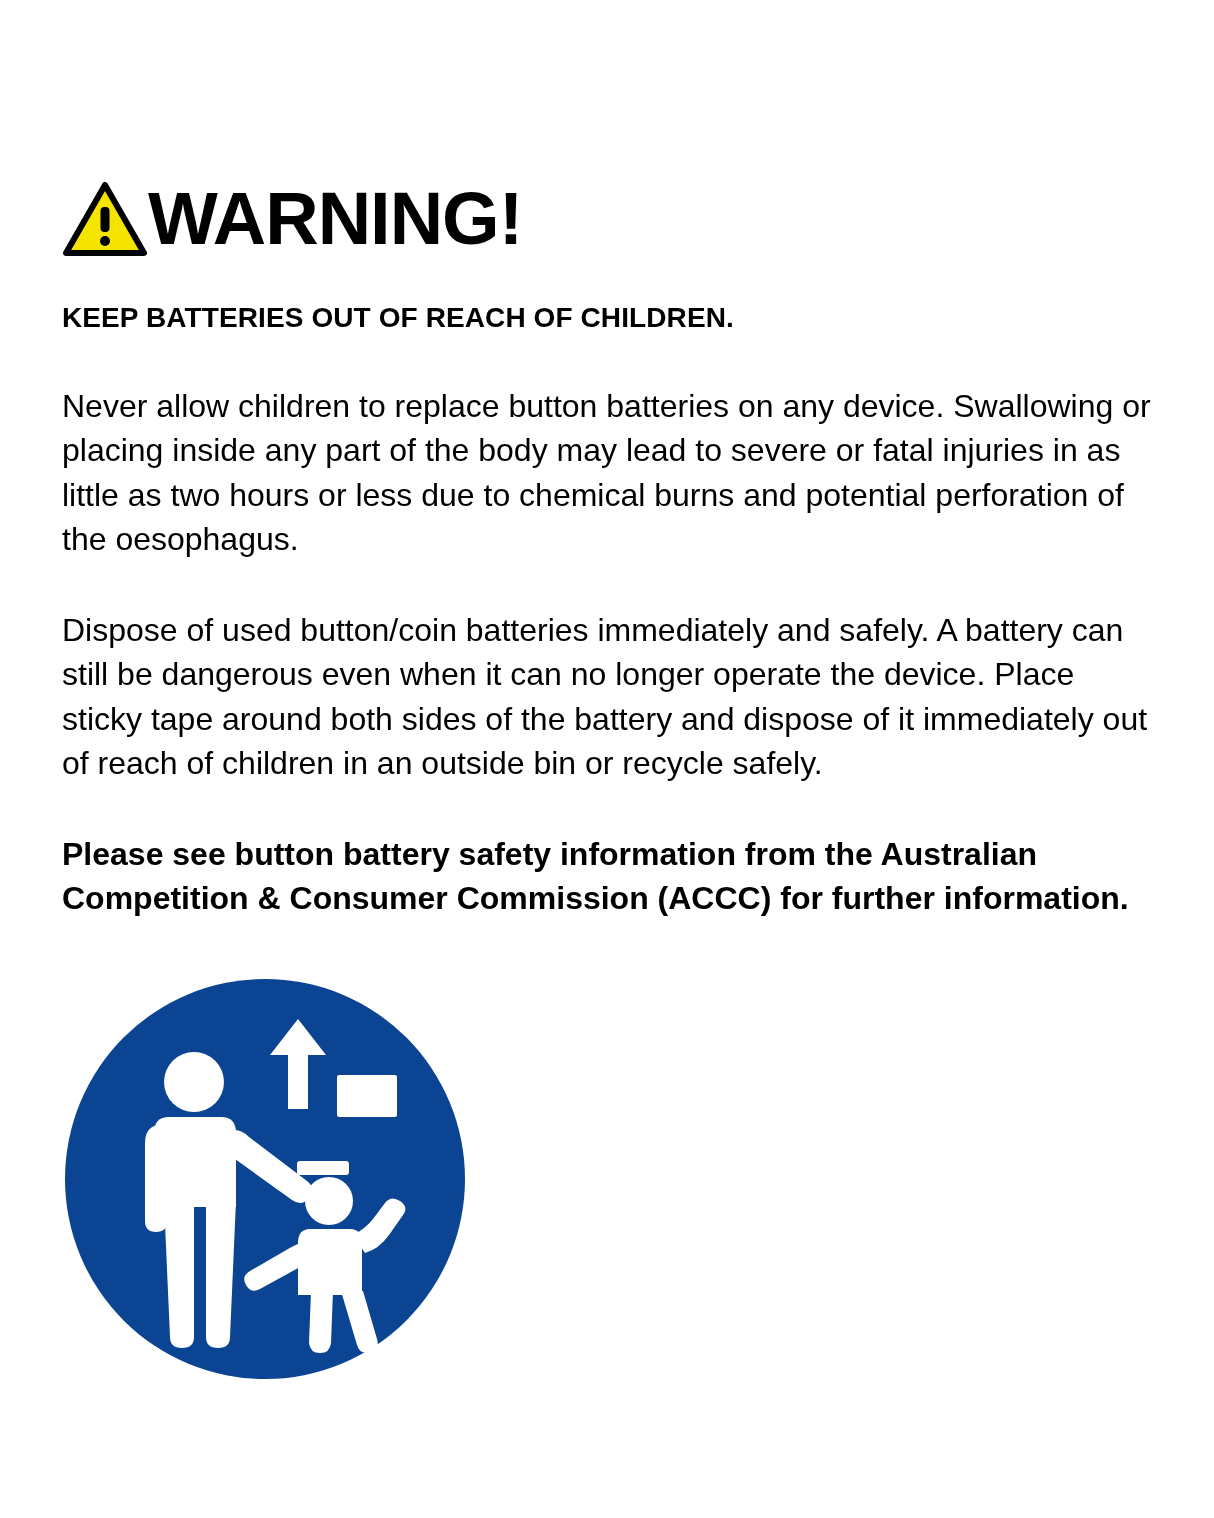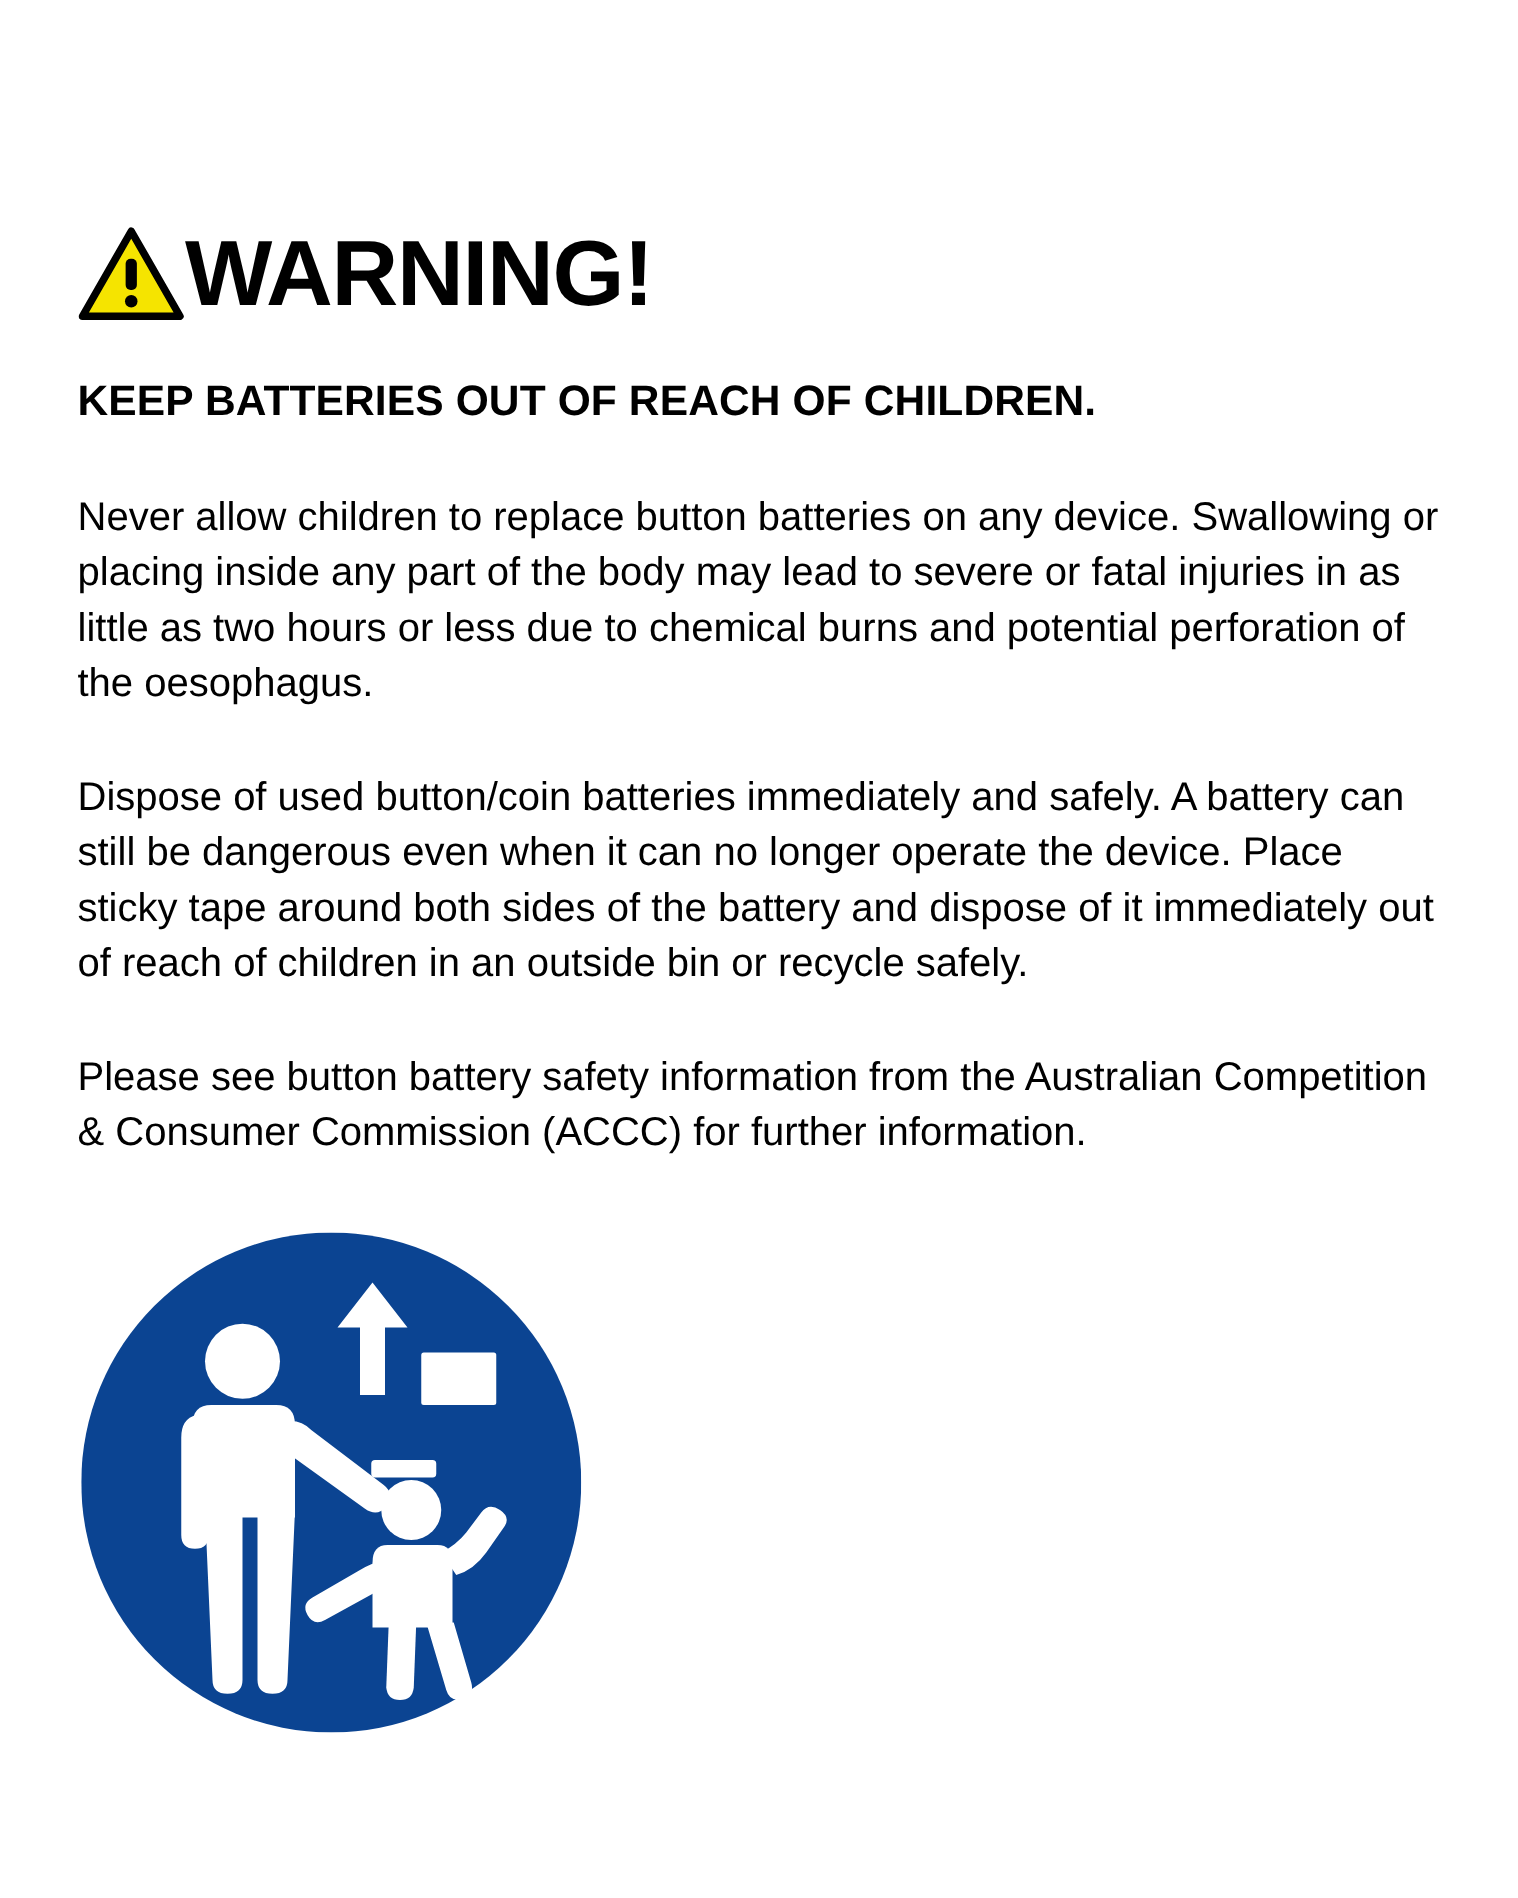--- a/index.html
+++ b/index.html
@@ -37,37 +37,38 @@
   .warning-title {
     font-size: 74px;
     font-weight: bold;
     letter-spacing: -1px;
     line-height: 1;
     white-space: nowrap;
   }
 
   
   .subhead {
-    font-size: 34px;
+    font-size: 28px;
     font-weight: bold;
     letter-spacing: 0.1px;
     margin: 0 0 50px 0;
   }
   p.body-text {
     font-size: 32px;
     line-height: 1.39;
     margin: 0 0 46px 0;
     max-width: 1092px;
   }
   p.body-text.bold {
     font-weight: bold;
     letter-spacing: -0.1px;
   }
   p.body-text.last {
     margin-bottom: 14px;
+    font-weight: bold;
   }
 
   
   .pictogram-wrap {
     margin-top: 58px;
     margin-left: 3px;
   }
   .pictogram {
     display: block;
     width: 400px;

